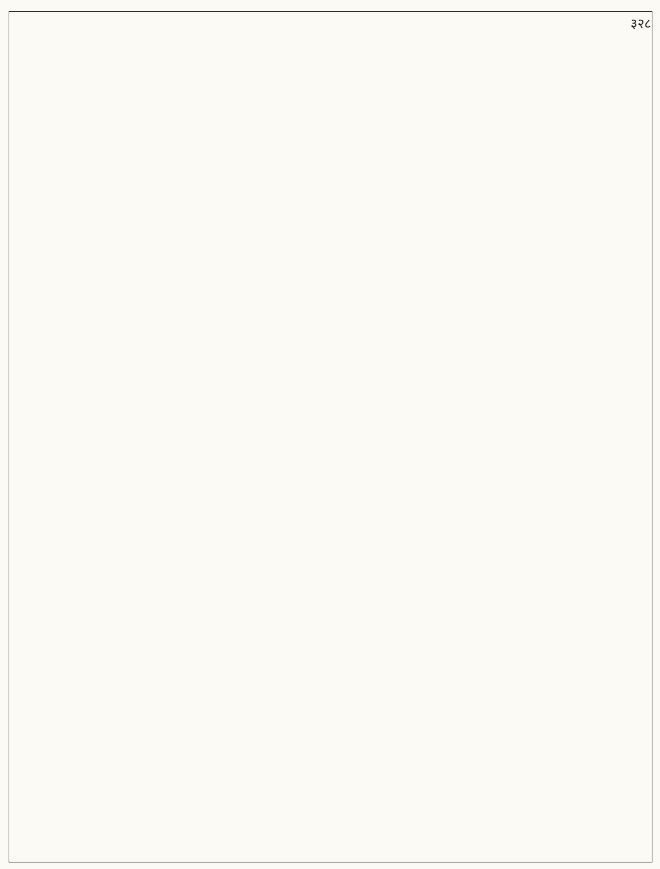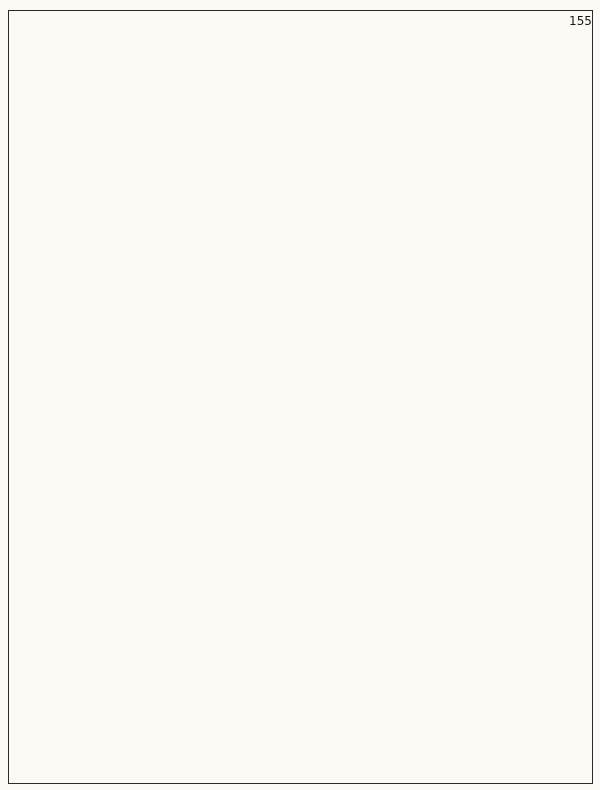--- a/index.html
+++ b/index.html
@@ -449,19 +449,19 @@
             <span class="page">३२६</span>
           </div>
           <div class="row">
             <span class="title">परमभाव स्वभाव का परिचय</span>
             <span class="leader"></span>
             <span class="page">३२७</span>
           </div>
           <div class="row">
             <span class="title">परमभाव को पूर्ण विशुद्ध करें</span>
             <span class="leader"></span>
-            <span class="page">155</span>
+            <span class="page">३२८</span>
           </div>
         </div>
     </div>
 
   </div>
 </div>
 
 </body></html>

